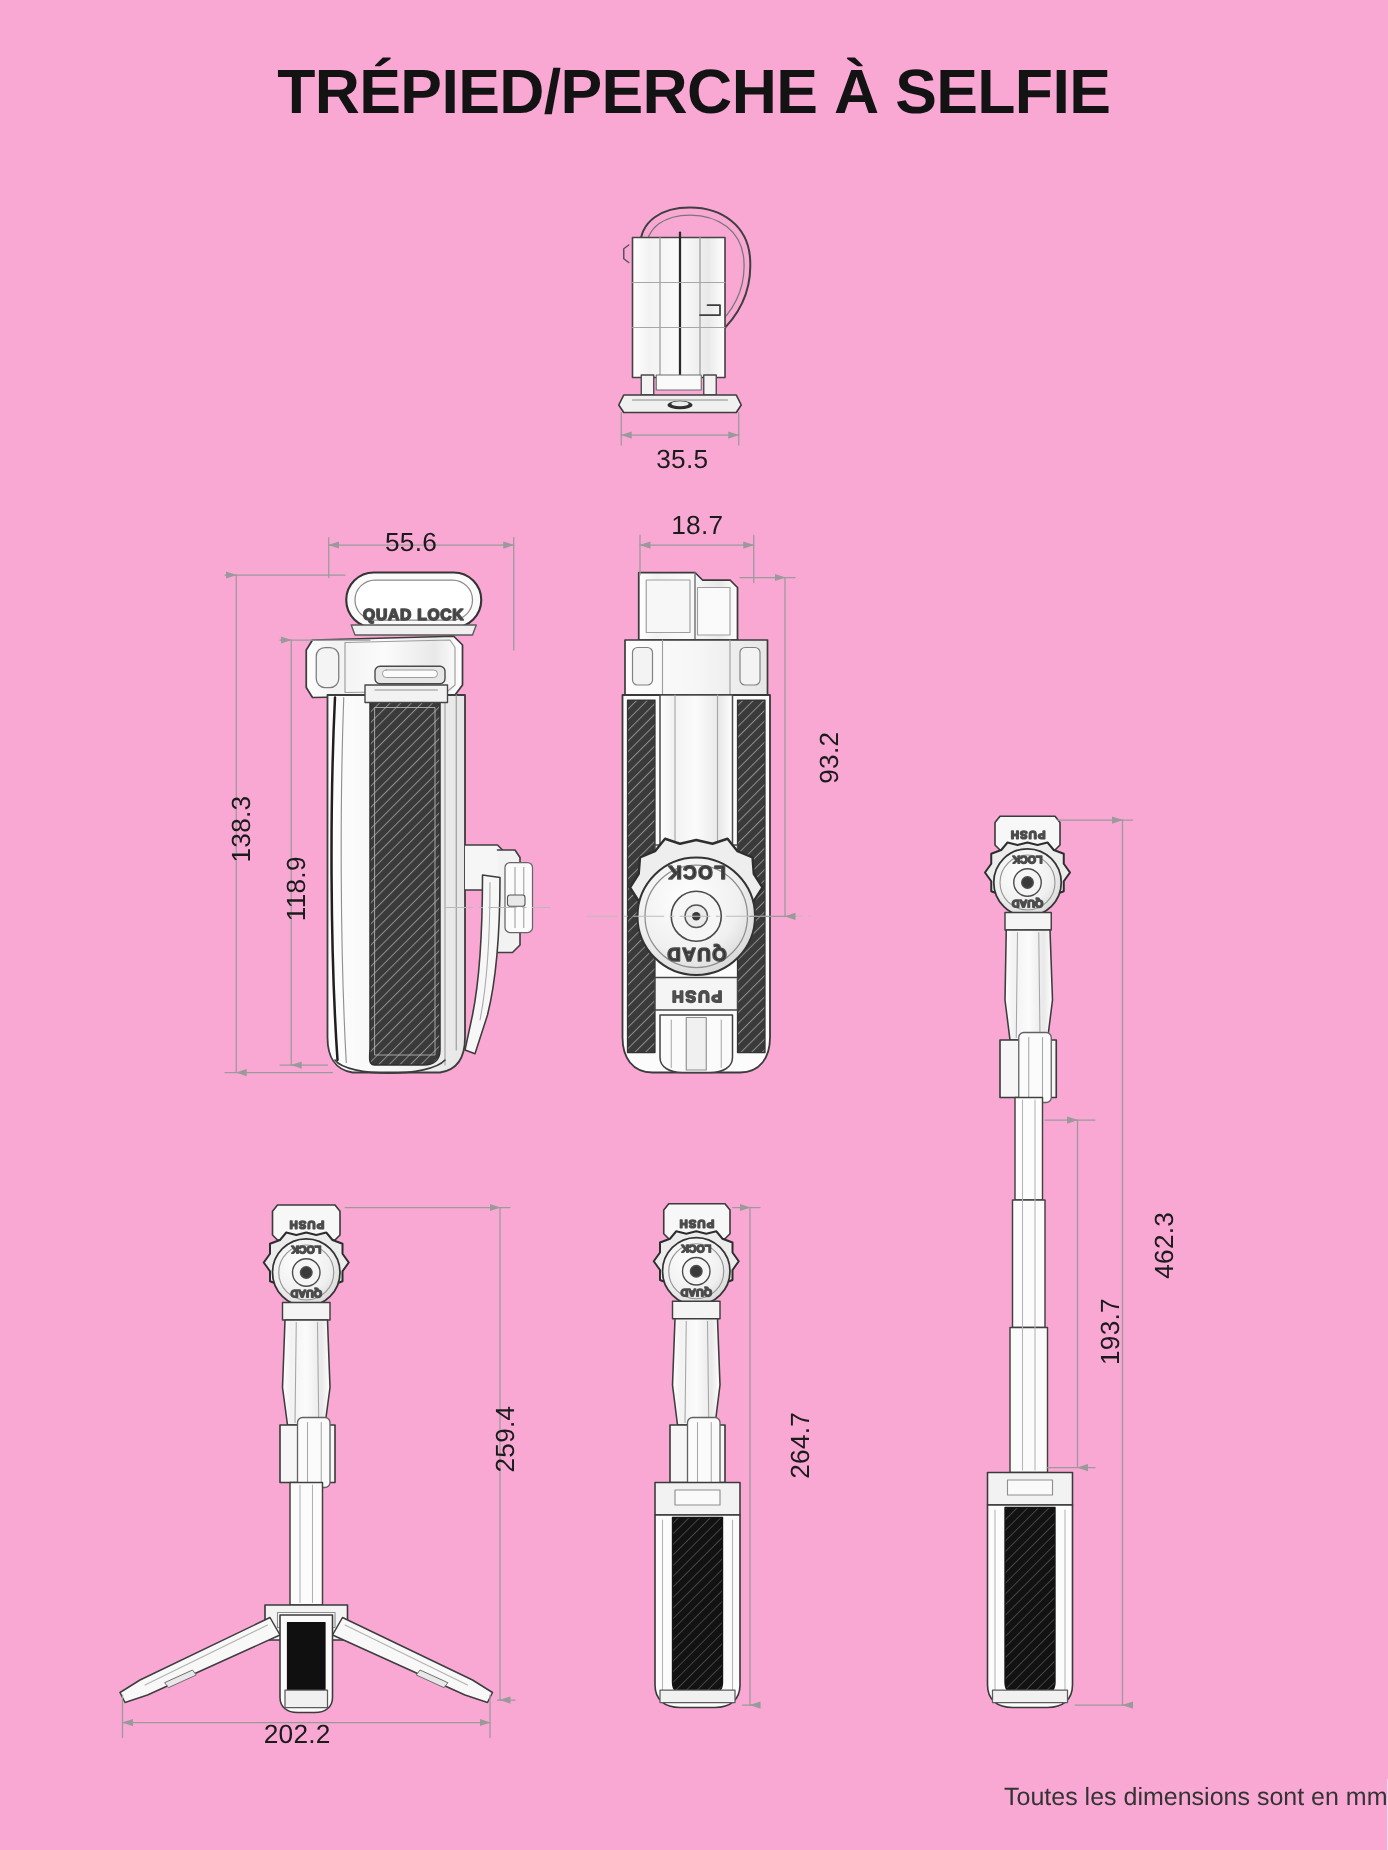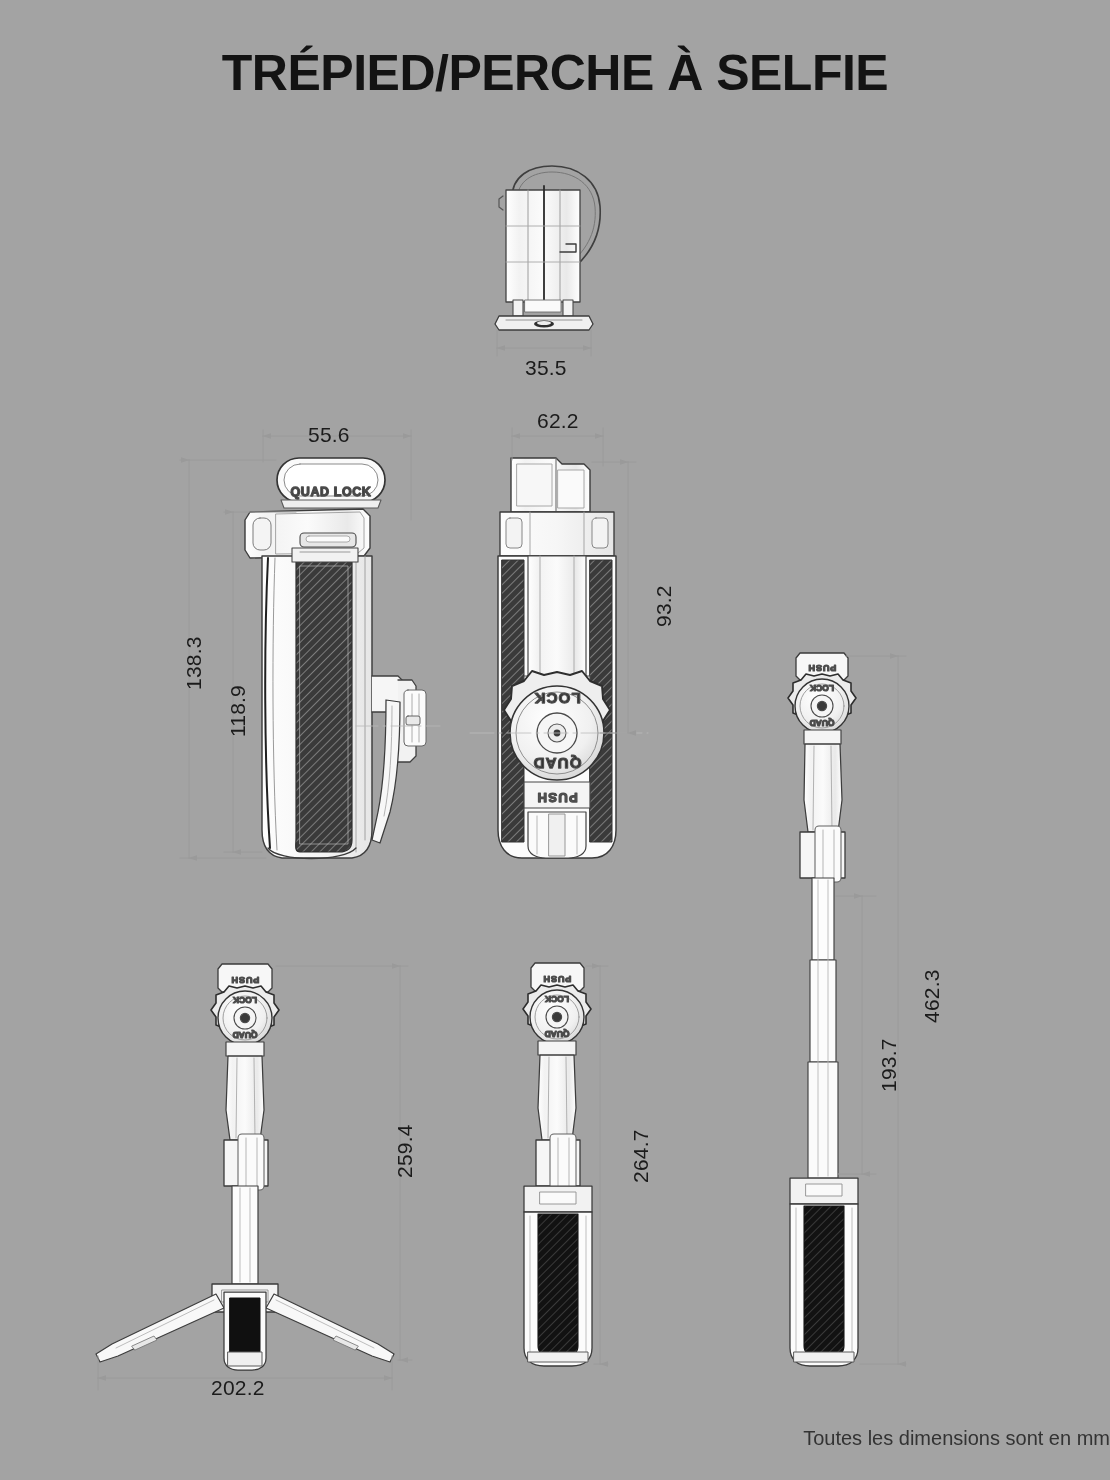--- a/index.html
+++ b/index.html
@@ -15,21 +15,21 @@
     font-family: "Liberation Sans", sans-serif;
     color: #1a1a1a;
     overflow: hidden;
   }
 
   #page {
     position: absolute;
     inset: 0;
     width: 1110px;
     height: 1480px;
-    background: #a3a3a3;
+    background: #f9a8d4;
   }
 
   
   .page-title {
     position: absolute;
     top: 44px;
     left: 0;
     width: 1110px;
     text-align: center;
     font-size: 50px;
@@ -446,21 +446,21 @@
   </div>
 
   <div class="dim-label" style="left:525px; top:356px;text-align:right;">35.5</div>
 
   <div class="dim-label" style="left:308px; top:409px;margin-top:14px;">55.6</div>
 
   <div class="dim-label vertical" style="left:182px; top:690px;">138.3</div>
 
   <div class="dim-label vertical" style="left:226px; top:737px;">118.9</div>
 
-  <div class="dim-label" style="left:537px; top:409px;">62.2</div>
+  <div class="dim-label" style="left:537px; top:409px;">18.7</div>
 
   <div class="dim-label vertical" style="left:652px; top:627px;">93.2</div>
 
   <div class="dim-label vertical" style="left:393px; top:1178px;">259.4</div>
 
   <div class="dim-label" style="left:211px; top:1376px;text-align:center;">202.2</div>
 
   <div class="dim-label vertical" style="left:629px; top:1183px;">264.7</div>
 
   <div class="dim-label vertical" style="left:920px; top:1023px;">462.3</div>

